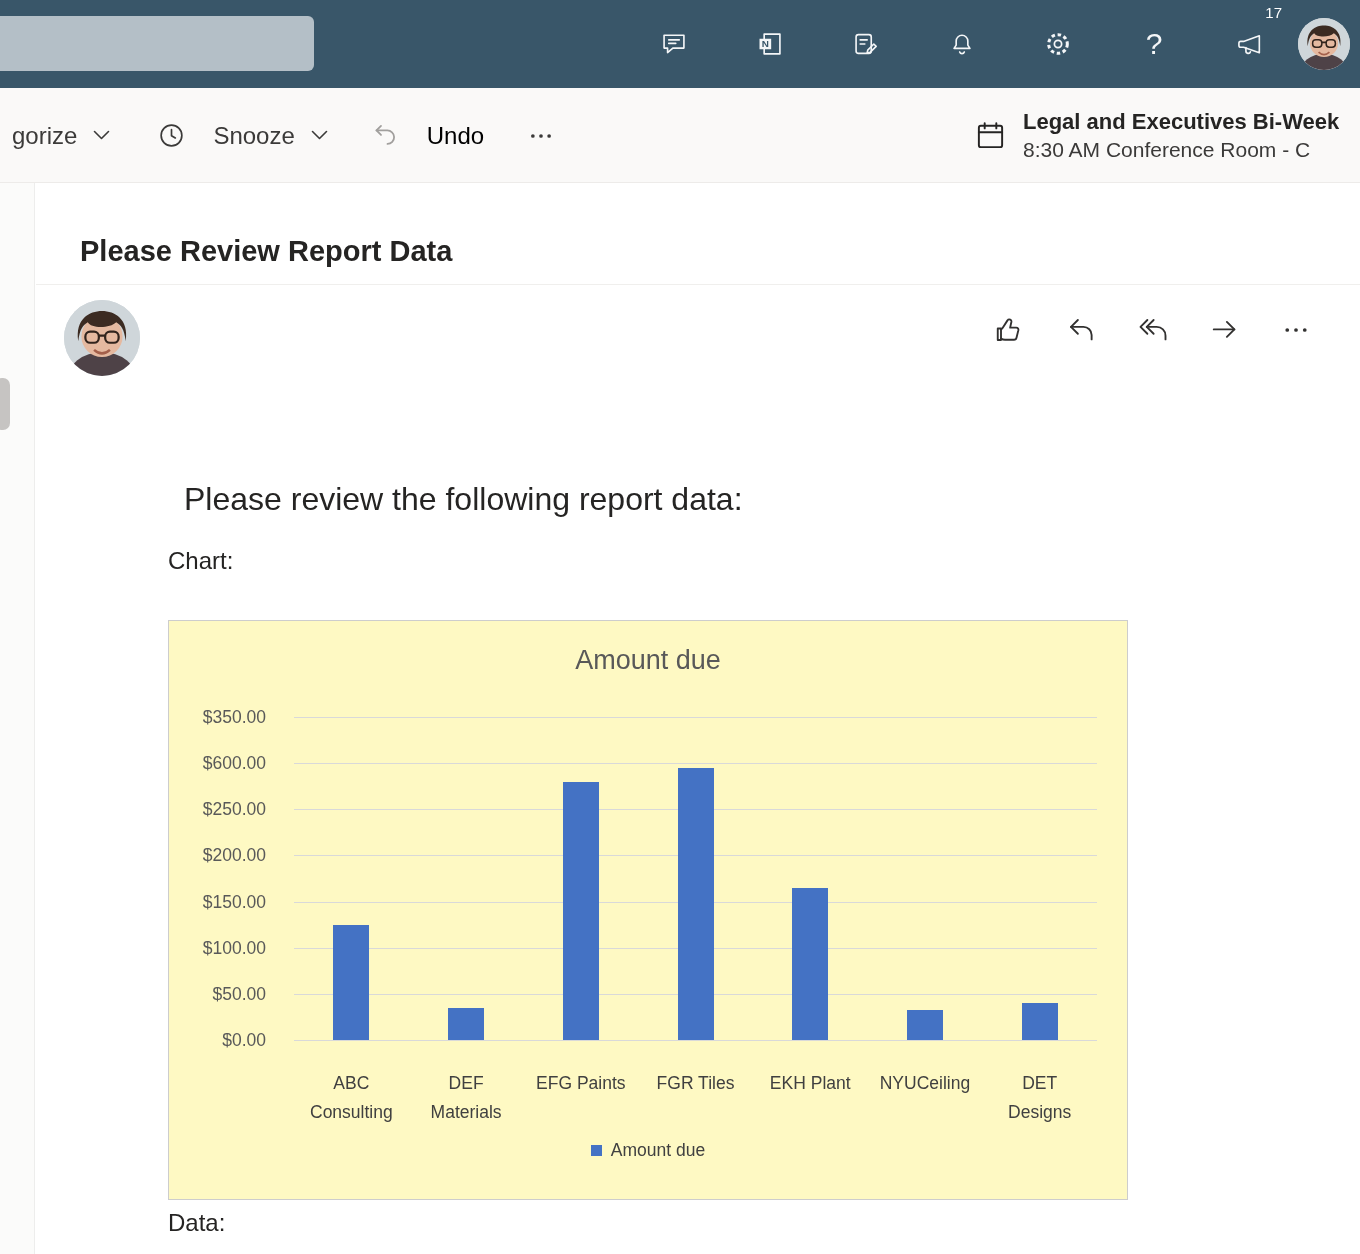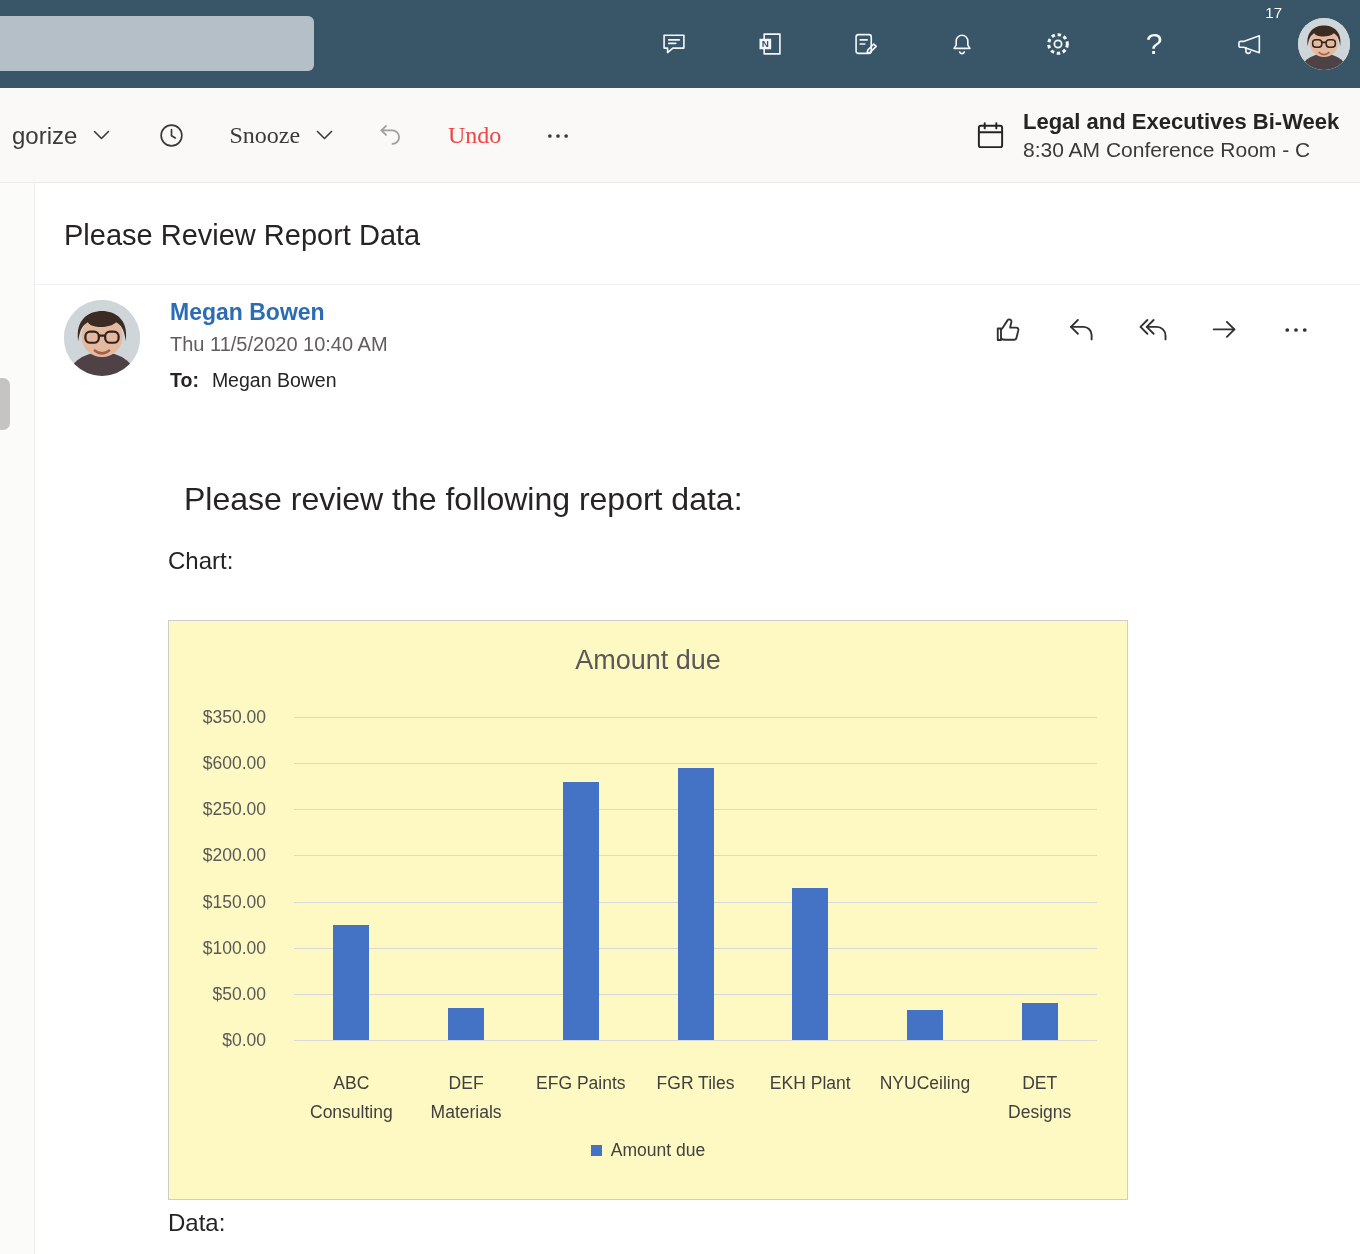--- a/index.html
+++ b/index.html
@@ -26,35 +26,35 @@
   .avatar svg{display:block;width:100%;height:100%;}
   .avatar-sm{width:52px;height:52px;}
   .avatar-lg{width:76px;height:76px;position:absolute;left:28px;top:117px;}
 
   
   .commandbar{position:absolute;left:0;top:88px;width:1360px;height:95px;background:#faf9f8;
     border-bottom:1px solid #edebe9;box-sizing:border-box;}
   .cb-left{position:absolute;left:0;top:0;height:95px;display:flex;align-items:center;}
   .cb-item{display:flex;align-items:center;background:none;border:0;padding:0;cursor:pointer;font-family:inherit;}
   .cb-label{font-size:24px;color:#3b3a39;padding-left:12px;}
-  .cb-disabled .cb-label{color:#ef4444;}
-  .gap16{margin-left:16px;} .gap14{margin-left:32px;font-family:Liberation Serif, serif;}
+  .cb-disabled .cb-label{color:#000000;}
+  .gap16{margin-left:16px;} .gap14{margin-left:16px;}
   .mr48{margin-right:48px;} .mr44{margin-right:44px;}
   .cb-event{position:absolute;left:975px;top:0;height:95px;display:flex;align-items:center;gap:17px;width:420px;}
   .event-title{font-size:22px;font-weight:700;color:#252423;white-space:nowrap;}
   .event-details{font-size:21px;color:#3b3a39;white-space:nowrap;margin-top:3px;}
 
   
   .left-rail{position:absolute;left:0;top:183px;width:35px;height:1071px;background:#fbfbfa;
     border-right:1px solid #ededec;box-sizing:border-box;}
   .rail-thumb{position:absolute;left:-5px;top:195px;width:15px;height:52px;border-radius:7px;background:#c6c4c2;}
 
   
   .pane{position:absolute;left:36px;top:183px;width:1324px;height:1071px;background:#fff;}
-  .subject{position:absolute;left:28px;top:36px;margin:0;font-size:29px;font-weight:400;color:#252423;}
+  .subject{position:absolute;left:28px;top:36px;margin:16px;font-size:29px;font-weight:700;color:#252423;}
   .subject-divider{position:absolute;left:0;top:101px;width:100%;height:1px;background:#f0efed;}
   .sender-block{position:absolute;left:134px;top:116px;}
   .sender-name{font-size:23px;font-weight:600;color:#2b6cb5;cursor:pointer;}
   .sent-time{font-size:20px;color:#605e5c;margin-top:7px;}
   .to-line{font-size:19.5px;color:#252423;margin-top:13px;}
   .to-label{font-weight:700;margin-right:13px;}
   .msg-actions{position:absolute;right:50px;top:132px;display:flex;gap:42px;align-items:center;}
   .act-btn{background:none;border:0;padding:0;cursor:pointer;color:#323130;display:flex;}
   .body-intro{position:absolute;left:132px;top:282px;margin:16px;font-size:32px;color:#252423;}
   .chart-heading{position:absolute;left:132px;top:364px;margin:0;font-size:24px;color:#252423;}
@@ -232,27 +232,20 @@
         <path d="M2 50a22 17 0 0 1 44 0z" fill="#4e4247"></path>
         <circle cx="24" cy="23" r="13" fill="#e5b9a0"></circle>
         <path d="M9 26c-2-14 7-19 15-19s17 5 15 19c-1-8-3-10-6-12-4 4-16 4-18 0-3 2-5 4-6 12z" fill="#3c2b22"></path>
         <rect x="13.5" y="20" width="8.5" height="7" rx="3" fill="none" stroke="#32241d" stroke-width="1.4"></rect>
         <rect x="26" y="20" width="8.5" height="7" rx="3" fill="none" stroke="#32241d" stroke-width="1.4"></rect>
         <path d="M22 22.5h4" stroke="#32241d" stroke-width="1.4"></path>
         <path d="M19 31.5q5 4.5 10 0" stroke="#a4604b" stroke-width="1.6" fill="none"></path>
       </svg>
     </span>
 
-    <div class="sender-block">
-      <div class="sender-name">Megan Bowen</div>
-      <div class="sent-time">Thu 11/5/2020 10:40 AM</div>
-      <div class="to-line">
-        <span class="to-label">To:</span><span>Megan Bowen</span>
-      </div>
-    </div>
 
     <div class="msg-actions">
       <button class="act-btn">
         <span class="tb-icon">
           <svg width="30" height="30" viewBox="0 0 24 24" fill="none" stroke="#323130" stroke-width="1.5" stroke-linecap="round" stroke-linejoin="round">
             <path d="M3 10.8h2.6v9.2H3z"></path>
             <path d="M5.6 18.9c1 .6 2 .9 3.2.9h7.2c1 0 1.8-.7 2-1.6l1.5-6.1c.2-1-.6-2-1.6-2h-5l1-4.5c.2-1.1-.6-2.1-1.7-2.1-.6 0-1.1.3-1.4.8L7 10.2c-.4.6-.9 1-1.4 1.2"></path>
           </svg>
         </span>
       </button>

